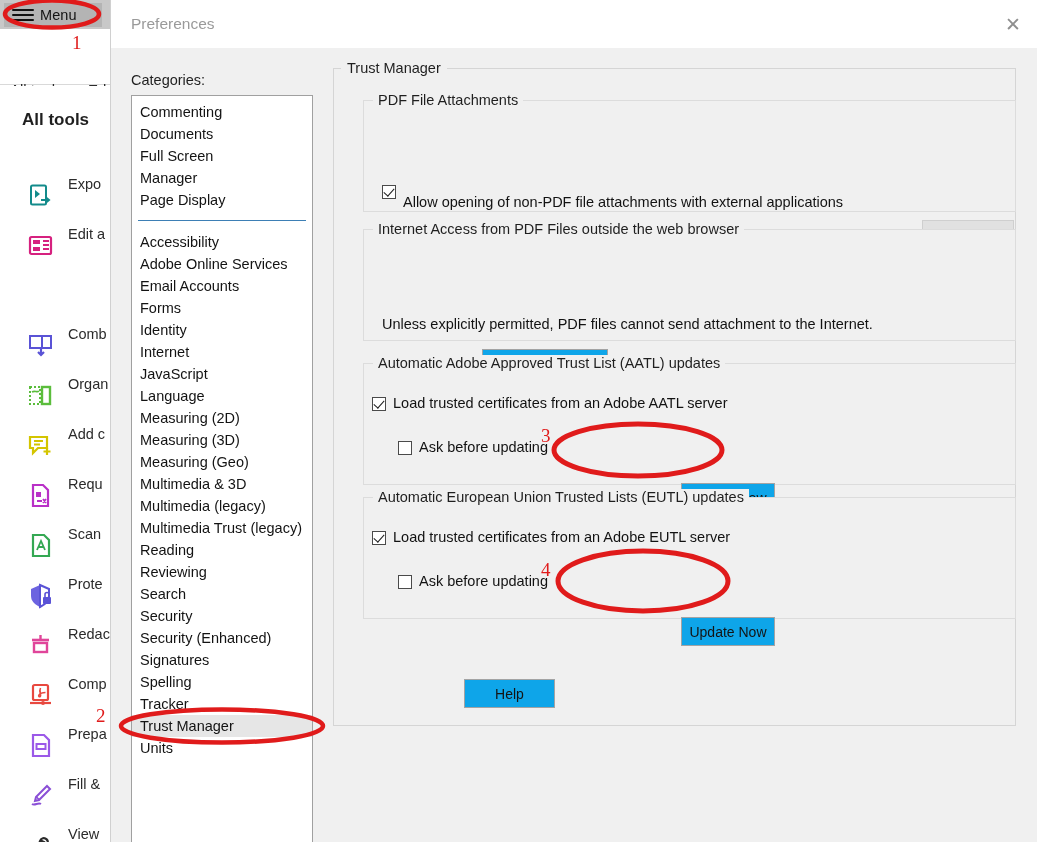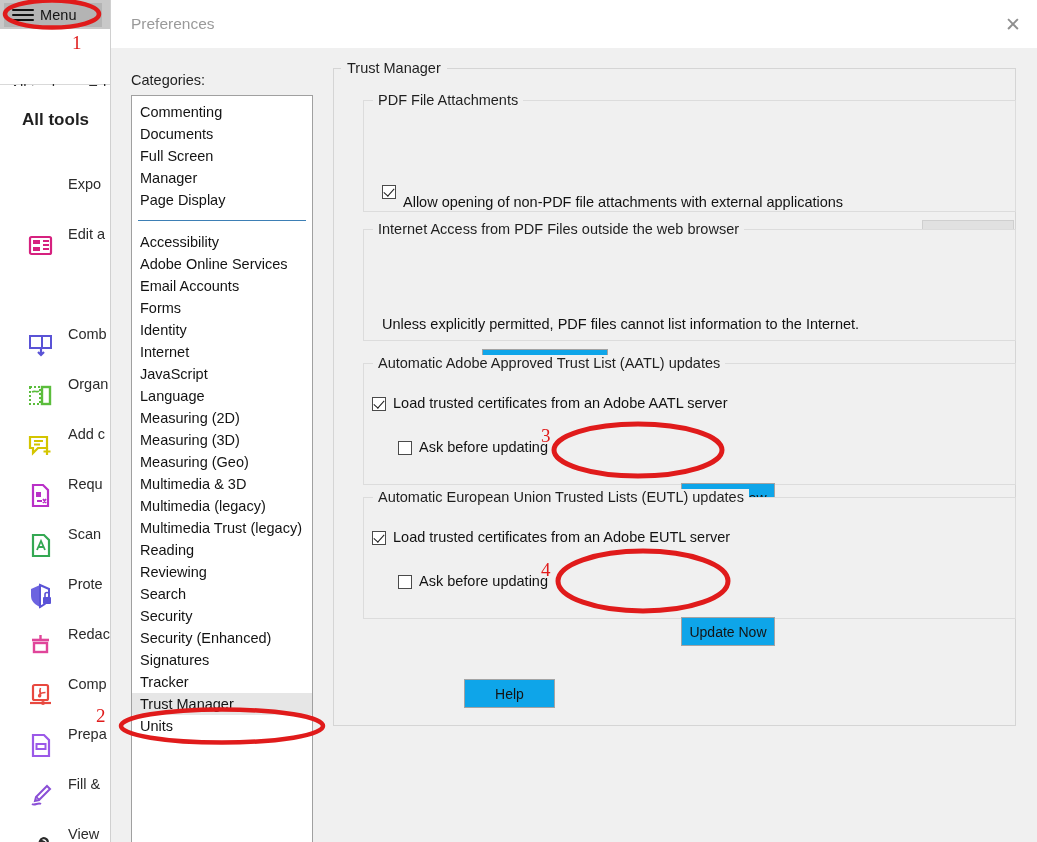--- a/index.html
+++ b/index.html
@@ -276,21 +276,21 @@
 
     <div id="toolbar-row">
       <div class="toolbar-tab" id="toolbar-tab-all">All tools</div>
       <div class="toolbar-tab" id="toolbar-tab-edit">Ed</div>
       <div id="toolbar-tab-underline"></div>
     </div>
 
     <div id="sidebar"></div>
     <div id="sidebar-title">All tools</div>
 
-    <div class="tool-row" style="top:160px;justify-content:flex-end;">
+    <div class="tool-row" style="top:160px;">
       <svg class="ic tool-icon" viewBox="0 0 26 26">
         <rect x="3" y="2.5" width="15" height="19" rx="1.5" fill="none" stroke="#138b8b" stroke-width="2"></rect>
         <path d="M7 7 l5 4 -5 4 z" fill="#138b8b"></path>
         <path d="M13 17 h7 M18 14.5 l3 2.5 -3 2.5" stroke="#138b8b" stroke-width="2" fill="none"></path>
       </svg>
       <div class="tool-label">Expo</div>
     </div>
 
     <div class="tool-row" style="top:210px;">
       <svg class="ic tool-icon" viewBox="0 0 26 26">
@@ -436,39 +436,40 @@
             <div class="cat-item">Measuring (Geo)</div>
             <div class="cat-item">Multimedia &amp; 3D</div>
             <div class="cat-item">Multimedia (legacy)</div>
             <div class="cat-item">Multimedia Trust (legacy)</div>
             <div class="cat-item">Reading</div>
             <div class="cat-item">Reviewing</div>
             <div class="cat-item">Search</div>
             <div class="cat-item">Security</div>
             <div class="cat-item">Security (Enhanced)</div>
             <div class="cat-item">Signatures</div>
+            <div class="cat-item">Spelling</div>
             <div class="cat-item">Tracker</div>
             <div class="cat-item selected">Trust Manager</div>
             <div class="cat-item">Units</div>
           </div>
       </div>
 
       <div id="trust-panel"></div>
       <div id="trust-panel-legend">Trust Manager</div>
 
       <div class="group" id="grp-attach"></div>
       <div class="group-legend" id="lg-attach">PDF File Attachments</div>
       <div class="chk checked abs" style="left:271px; top:137px;"></div>
       <div class="ctext abs" style="left:292px; top:146px;">Allow opening of non-PDF file attachments with external applications</div>
       <div class="stext abs" style="left:271px; top:179px;">Restore the default list of allowed and disallowed file attachment types:</div>
       <div class="btn disabled" id="btn-restore">Restore</div>
 
       <div class="group" id="grp-inet"></div>
       <div class="group-legend" id="lg-inet">Internet Access from PDF Files outside the web browser</div>
-      <div class="stext abs" style="left:271px; top:268px;">Unless explicitly permitted, PDF files cannot list information to the Internet.</div>
+      <div class="stext abs" style="left:271px; top:268px;">Unless explicitly permitted, PDF files cannot send attachment to the Internet.</div>
       <div class="btn" id="btn-change">Change Settings...</div>
 
       <div class="group" id="grp-aatl"></div>
       <div class="group-legend" id="lg-aatl">Automatic Adobe Approved Trust List (AATL) updates</div>
       <div class="chk checked abs" style="left:261px; top:349px;"></div>
       <div class="ctext abs" style="left:282px; top:347px;">Load trusted certificates from an Adobe AATL server</div>
       <div class="chk abs" style="left:287px; top:393px;"></div>
       <div class="ctext abs" style="left:308px; top:391px;">Ask before updating</div>
       <div class="btn" id="btn-upd-aatl">Update Now</div>
 

